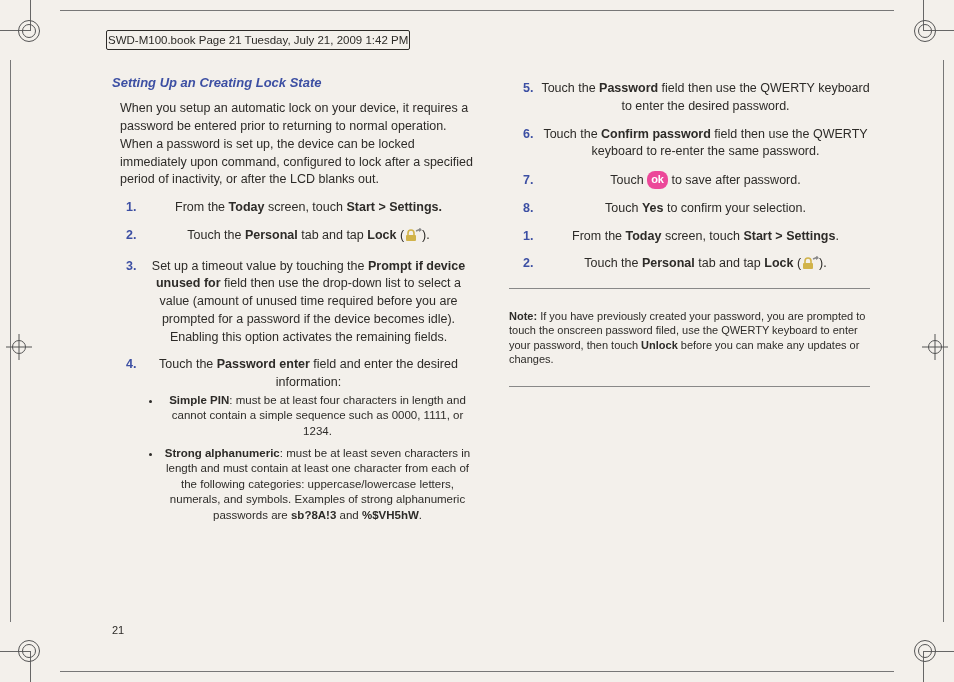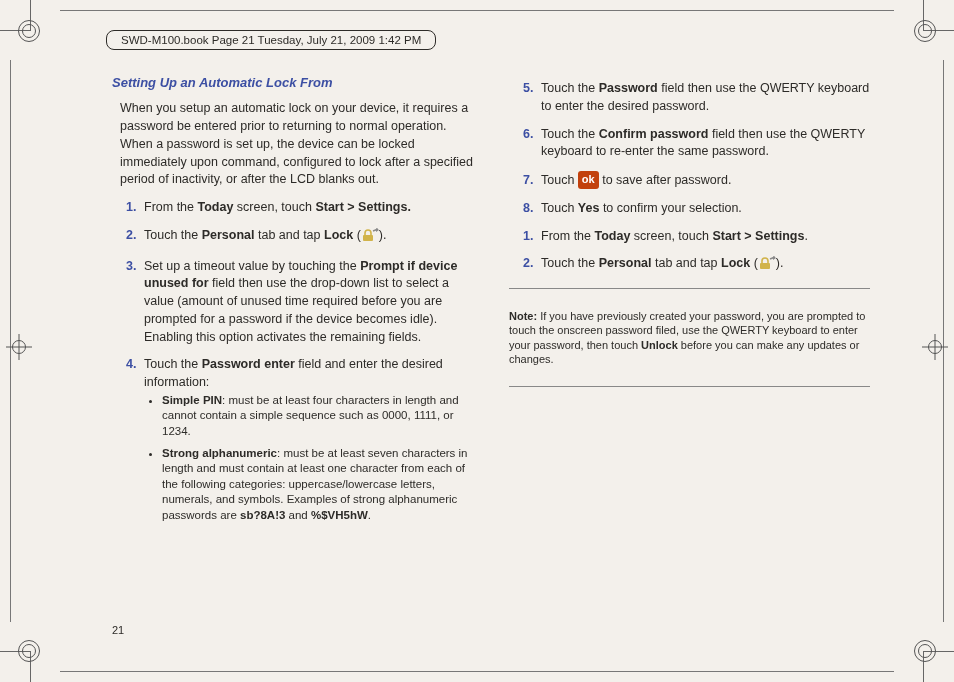--- a/index.html
+++ b/index.html
@@ -59,23 +59,23 @@
   .rc-left{ left:10px; top:338px;}
   .rc-right{ right:10px; top:338px;}
 
   
   .page {
     position:absolute;
     left:70px; right:70px; top:30px; bottom:30px;
   }
   .running-header{
     border:1px solid #2d2b28;
-    border-radius:8px;
+    border-radius:2px;
     display:inline-block;
-    padding:3px 14px;
+    padding:3px 1px;
     font-size:11.5px;
     margin-left:36px;
   }
 
   
   .body{
     display:flex;
     gap:36px;
     padding: 24px 14px 0 42px;
   }
@@ -92,20 +92,21 @@
     margin: 0 0 8px 0;
   }
 
   .intro{
     margin:0 0 10px 8px;
   }
 
   ol.steps{
     margin:0 0 0 8px;
     padding:0 0 0 20px;
+    text-align:center;
   }
   ol.steps>li{
     margin:6px 0 10px 0;
     padding-left:4px;
   }
   ol.steps>li::marker{
     font-weight:bold;
     color:#3c4fa3;
   }
 
@@ -119,26 +120,26 @@
   ul.sub li{ margin-bottom:6px; }
 
   b{ font-weight:bold; }
 
   .lock{
     display:inline-block;
     vertical-align:-3px;
   }
   .ok-btn{
     display:inline-block;
-    background:#c2410c;
+    background:#ec4899;
     color:#fff;
     font-weight:bold;
     font-size:11px;
     padding:1px 4px;
-    border-radius:3px;
+    border-radius:8px;
     vertical-align:1px;
   }
 
   .note-block{
     border-top:1px solid #888;
     border-bottom:1px solid #888;
     padding:20px 0;
     margin:12px 0 12px 0;
     font-size:11px;
     line-height:1.3;
@@ -176,21 +177,21 @@
     <span class="circ"></span>
   </div>
 
 <div class="page">
 
   <div class="running-header">SWD-M100.book  Page 21  Tuesday, July 21, 2009  1:42 PM</div>
 
   <div class="body">
 
     <div class="col">
-      <p class="sec-title">Setting Up an Automatic Lock From</p>
+      <p class="sec-title">Setting Up an Creating Lock State</p>
       <p class="intro">When you setup an automatic lock on your device, it requires a password be entered prior to returning to normal operation. When a password is set up, the device can be locked immediately upon command, configured to lock after a specified period of inactivity, or after the LCD blanks out.</p>
 
       <ol class="steps">
         <li>
           <span>From the </span><b>Today</b><span> screen, touch </span><b>Start &gt; Settings.</b>
         </li>
         <li>
           <span>Touch the </span><b>Personal</b><span> tab and tap </span><b>Lock</b><span> (</span><span class="lock"><svg width="18" height="14" viewBox="0 0 18 14">
                 <rect x="2" y="7" width="10" height="6" rx="1" fill="#d1b34a"></rect>
                 <path d="M4 7 V5 a3 3 0 0 1 6 0 V7" fill="none" stroke="#d1b34a" stroke-width="1.6"></path>

